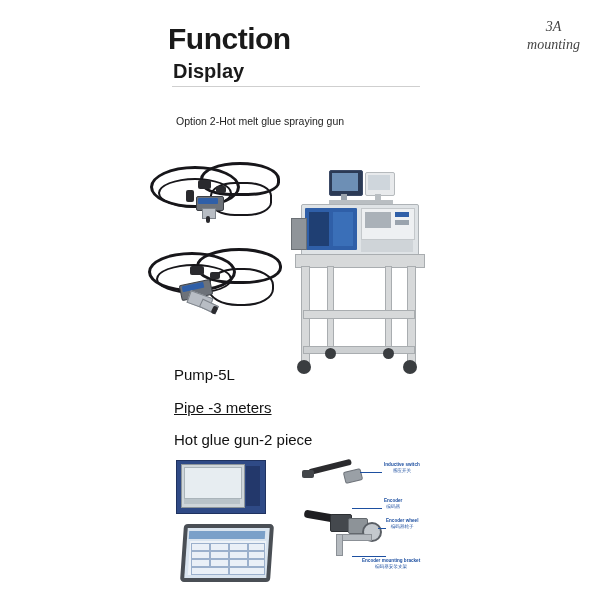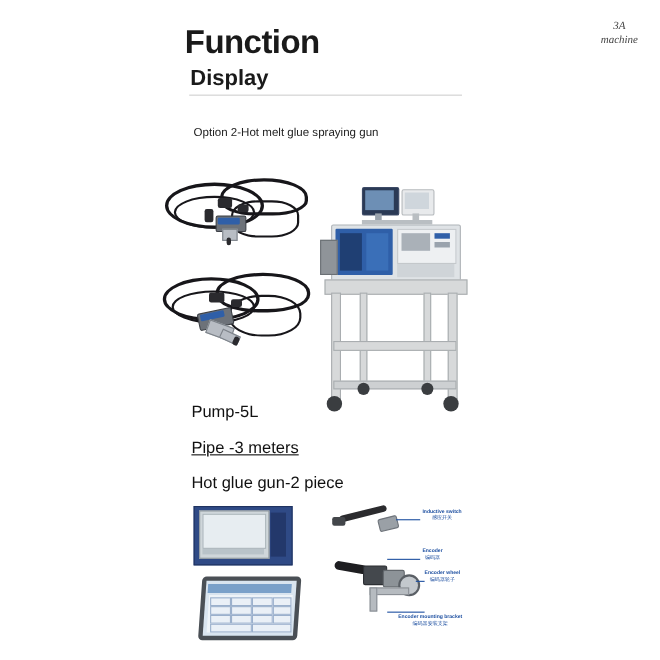--- a/index.html
+++ b/index.html
@@ -21,21 +21,21 @@
   }
 
   
   .brand {
     position: absolute;
     right: 20px;
     top: 18px;
     text-align: center;
     font-family: "Liberation Serif", serif;
     font-style: italic;
-    font-size: 10px;
+    font-size: 14px;
     color: #444;
     line-height: 1.25;
   }
   .title-main {
     position: absolute;
     left: 168px;
     top: 22px;
     font-size: 30px;
     font-weight: bold;
     color: #1a1a1a;
@@ -163,21 +163,21 @@
     border: 0.4px solid #9bb0cc;
   }
 </style>
 </head>
 <body>
 
 <div class="page">
 
   <div class="brand">
     <div>3A</div>
-    <div>machine</div>
+    <div>mounting</div>
   </div>
 
   <div class="title-main">Function</div>
   <div class="title-sub">Display</div>
   <div class="rule"></div>
   <div class="config-option">Option 2-Hot melt glue spraying gun</div>
 
   <div class="photo hose1">
 
     <div class="cable" style="left:2px; top:6px; width:84px; height:36px; border-color:#17161a; border-radius:50%;"></div>

